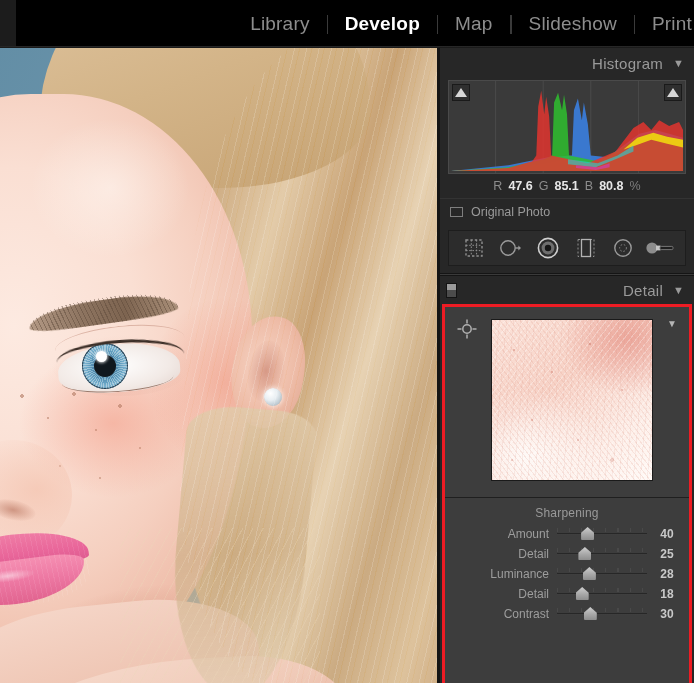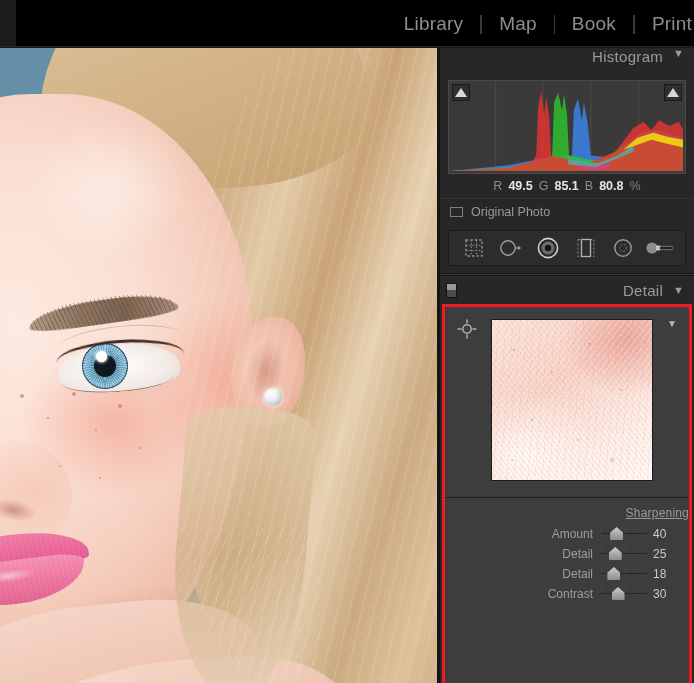--- a/index.html
+++ b/index.html
@@ -271,21 +271,21 @@
   .rightpanel {
     position: absolute; left: 440px; top: 48px; width: 254px; height: 635px;
     background: #272727;
   }
   .panel-divider-left {
     position: absolute; left: 437px; top: 48px; width: 3px; height: 635px;
     background: #141414;
   }
 
   .panel-head {
-    height: 30px; display: flex; align-items: flex-start; justify-content: flex-end;
+    height: 30px; display: flex; align-items: center; justify-content: flex-end;
     padding: 0 10px 0 10px; position: relative;
   }
   .panel-title {
     font-size: 15px; color: #9a9a9a; letter-spacing: .3px; cursor: pointer;
   }
   .disclosure {
     margin-left: 10px; color: #9a9a9a; font-size: 11px; cursor: pointer;
     line-height: 1;
   }
 
@@ -380,25 +380,25 @@
       radial-gradient(circle 1.5px at 98px 24px, rgba(200,115,100,.45) 0 100%, transparent 100%),
       radial-gradient(circle 1.3px at 130px 70px, rgba(205,120,105,.35) 0 100%, transparent 100%),
       radial-gradient(circle 1.4px at 40px 100px, rgba(205,120,105,.38) 0 100%, transparent 100%),
       radial-gradient(circle 1.2px at 86px 120px, rgba(200,115,100,.33) 0 100%, transparent 100%),
       radial-gradient(circle 1.6px at 120px 140px, rgba(205,120,105,.3) 0 100%, transparent 100%),
       radial-gradient(circle 1.3px at 20px 140px, rgba(200,115,100,.3) 0 100%, transparent 100%);
   }
   .detail-sep { height: 1px; background: #1f1f1f; margin: 0; }
 
   .section-title {
-    text-align: right; font-size: 12px; color: #9a9a9a;
-    padding: 8px 0 4px 0; letter-spacing: .2px; text-decoration: underline;
+    text-align: center; font-size: 12px; color: #9a9a9a;
+    padding: 8px 0 4px 0; letter-spacing: .2px;
   }
   .slider-row {
-    display: flex; align-items: center; height: 20px; padding: 0 8px 0 16px; margin-left: 44px;
+    display: flex; align-items: center; height: 20px; padding: 0 8px 0 16px;
   }
   .sl-label {
     width: 96px; text-align: right; padding-right: 8px;
     font-size: 12px; color: #9d9d9d; white-space: nowrap;
   }
   .sl-track-wrap { position: relative; flex: 1; height: 20px; }
   .sl-track {
     position: absolute; left: 0; right: 0; top: 9px; height: 2px;
     background: linear-gradient(to bottom,#1b1b1b,#4a4a4a);
   }
@@ -412,38 +412,40 @@
     position: absolute; top: 3px; width: 13px; height: 13px;
     margin-left: -6.5px; cursor: pointer;
   }
   .sl-handle span {
     display: block; width: 13px; height: 13px;
     background: linear-gradient(to bottom,#cfcfcf 0%,#a8a8a8 55%,#8e8e8e 100%);
     clip-path: polygon(50% 0%, 100% 45%, 100% 100%, 0% 100%, 0% 45%);
     border-radius: 1px;
   }
   .sl-val {
-    width: 34px; text-align: left; font-size: 12px; color: #c9c9c9;
+    width: 34px; text-align: center; font-size: 12px; color: #c9c9c9;
     padding-left: 6px;
+    font-weight: bold;
   }
 </style>
 </head>
 <body>
 
 <div id="app">
 
   <div class="topnav">
     <div class="nav-items" id="navItems">
         <div class="nav-item">Library</div>
         <div class="nav-sep"></div>
+        <div class="nav-item active">Develop</div>
         <div class="nav-sep"></div>
         <div class="nav-item">Map</div>
         <div class="nav-sep"></div>
-        <div class="nav-item">Book</div>
         <div class="nav-sep"></div>
+        <div class="nav-item">Slideshow</div>
         <div class="nav-sep"></div>
         <div class="nav-item">Print</div>
         <div class="nav-sep"></div>
       </div>
   </div>
   <div class="nav-underline"></div>
 
   <div class="canvas">
     <div class="photo">
       <div class="bg-wall"></div>
@@ -521,21 +523,21 @@
             <i></i>
           </div>
         <div class="clip-tri right">
             <i></i>
           </div>
       </div>
     </div>
 
     <div class="rgb-row">
       <span>R</span>
-      <span class="val">49.5</span>
+      <span class="val">47.6</span>
       <span>G</span>
       <span class="val">85.1</span>
       <span>B</span>
       <span class="val">80.8</span>
       <span class="pct">%</span>
     </div>
 
     <div class="orig-row">
       <span class="chk"></span>
       <span>Original Photo</span>
@@ -649,20 +651,31 @@
               <div class="sl-handle" style="left: 31%;">
                 <span></span>
               </div>
             </div>
             <div class="sl-val">25</div>
           </div>
         </div>
 
       <div id="noiseSliders">
           <div class="slider-row">
+            <div class="sl-label">Luminance</div>
+            <div class="sl-track-wrap">
+              <div class="sl-ticks"></div>
+              <div class="sl-track"></div>
+              <div class="sl-handle" style="left: 36%;">
+                <span></span>
+              </div>
+            </div>
+            <div class="sl-val">28</div>
+          </div>
+          <div class="slider-row">
             <div class="sl-label">Detail</div>
             <div class="sl-track-wrap">
               <div class="sl-ticks"></div>
               <div class="sl-track"></div>
               <div class="sl-handle" style="left: 28%;">
                 <span></span>
               </div>
             </div>
             <div class="sl-val">18</div>
           </div>

